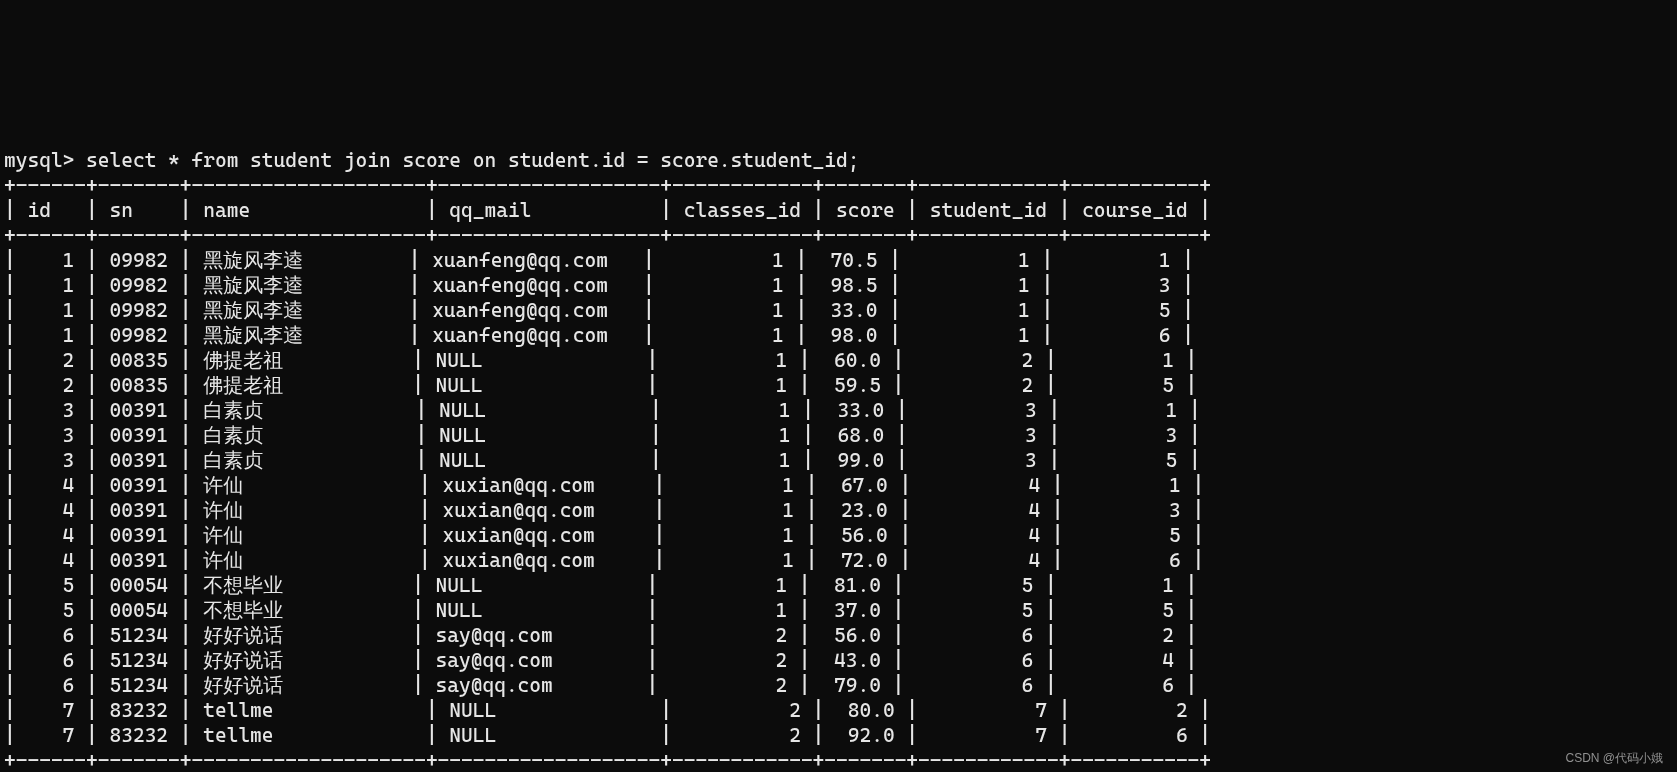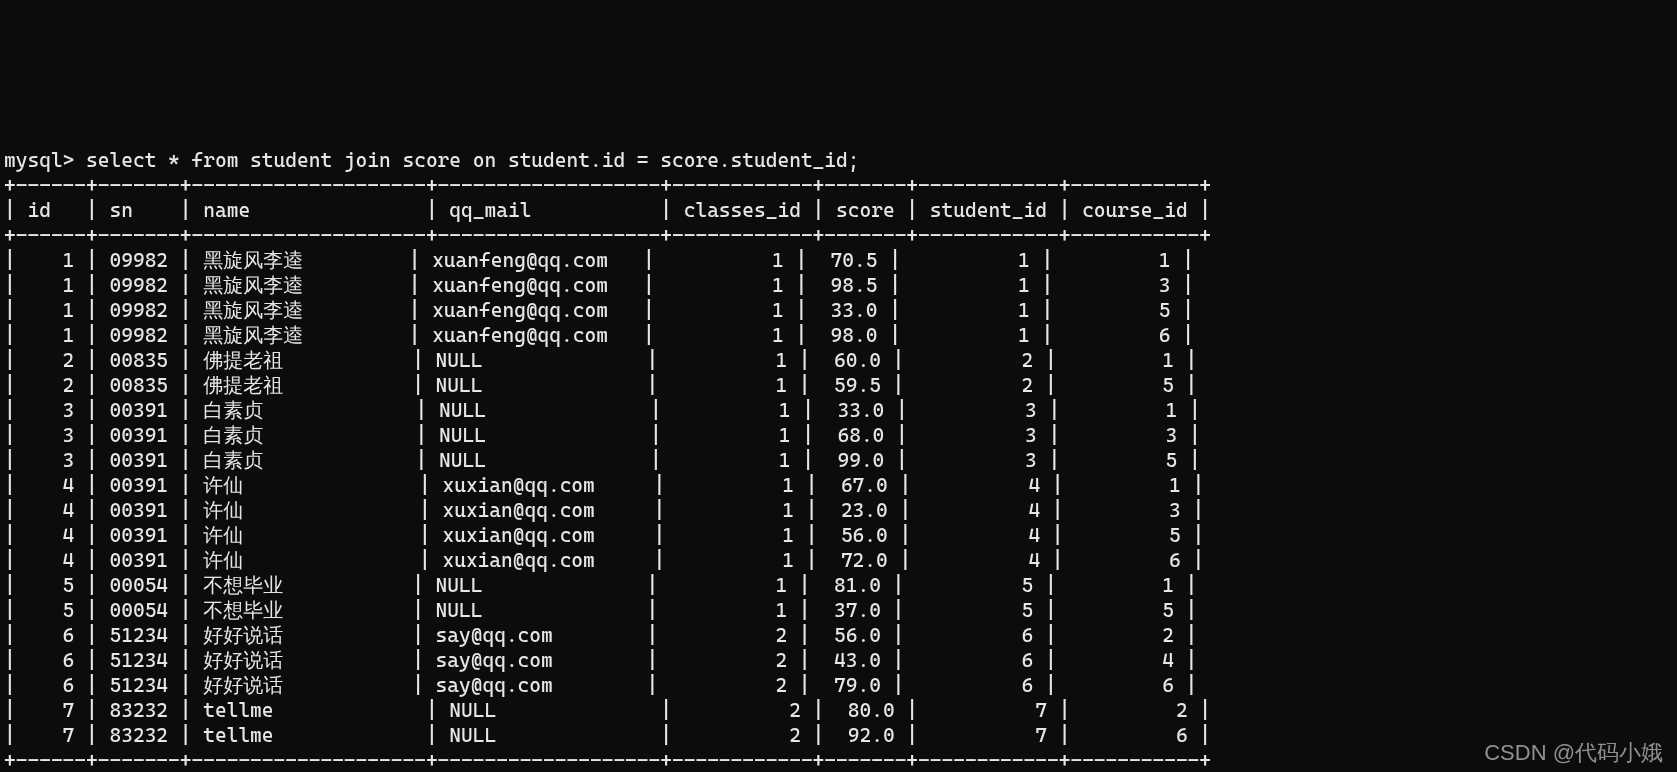--- a/index.html
+++ b/index.html
@@ -11,21 +11,21 @@
     padding: 4px 4px 10px 4px;
     white-space: pre;
     line-height: 1.25;
   }
   .watermark {
     position: fixed;
     right: 14px;
     bottom: 6px;
     color: #a8a8a8;
     font-family: Arial, "Microsoft YaHei", sans-serif;
-    font-size: 22px;
+    font-size: 12px;
     white-space: nowrap;
     opacity: 0.85;
   }
   #terminal {
     display: block;
     margin-top: 44px;
   }
 </style>
 </head>
 <body>

